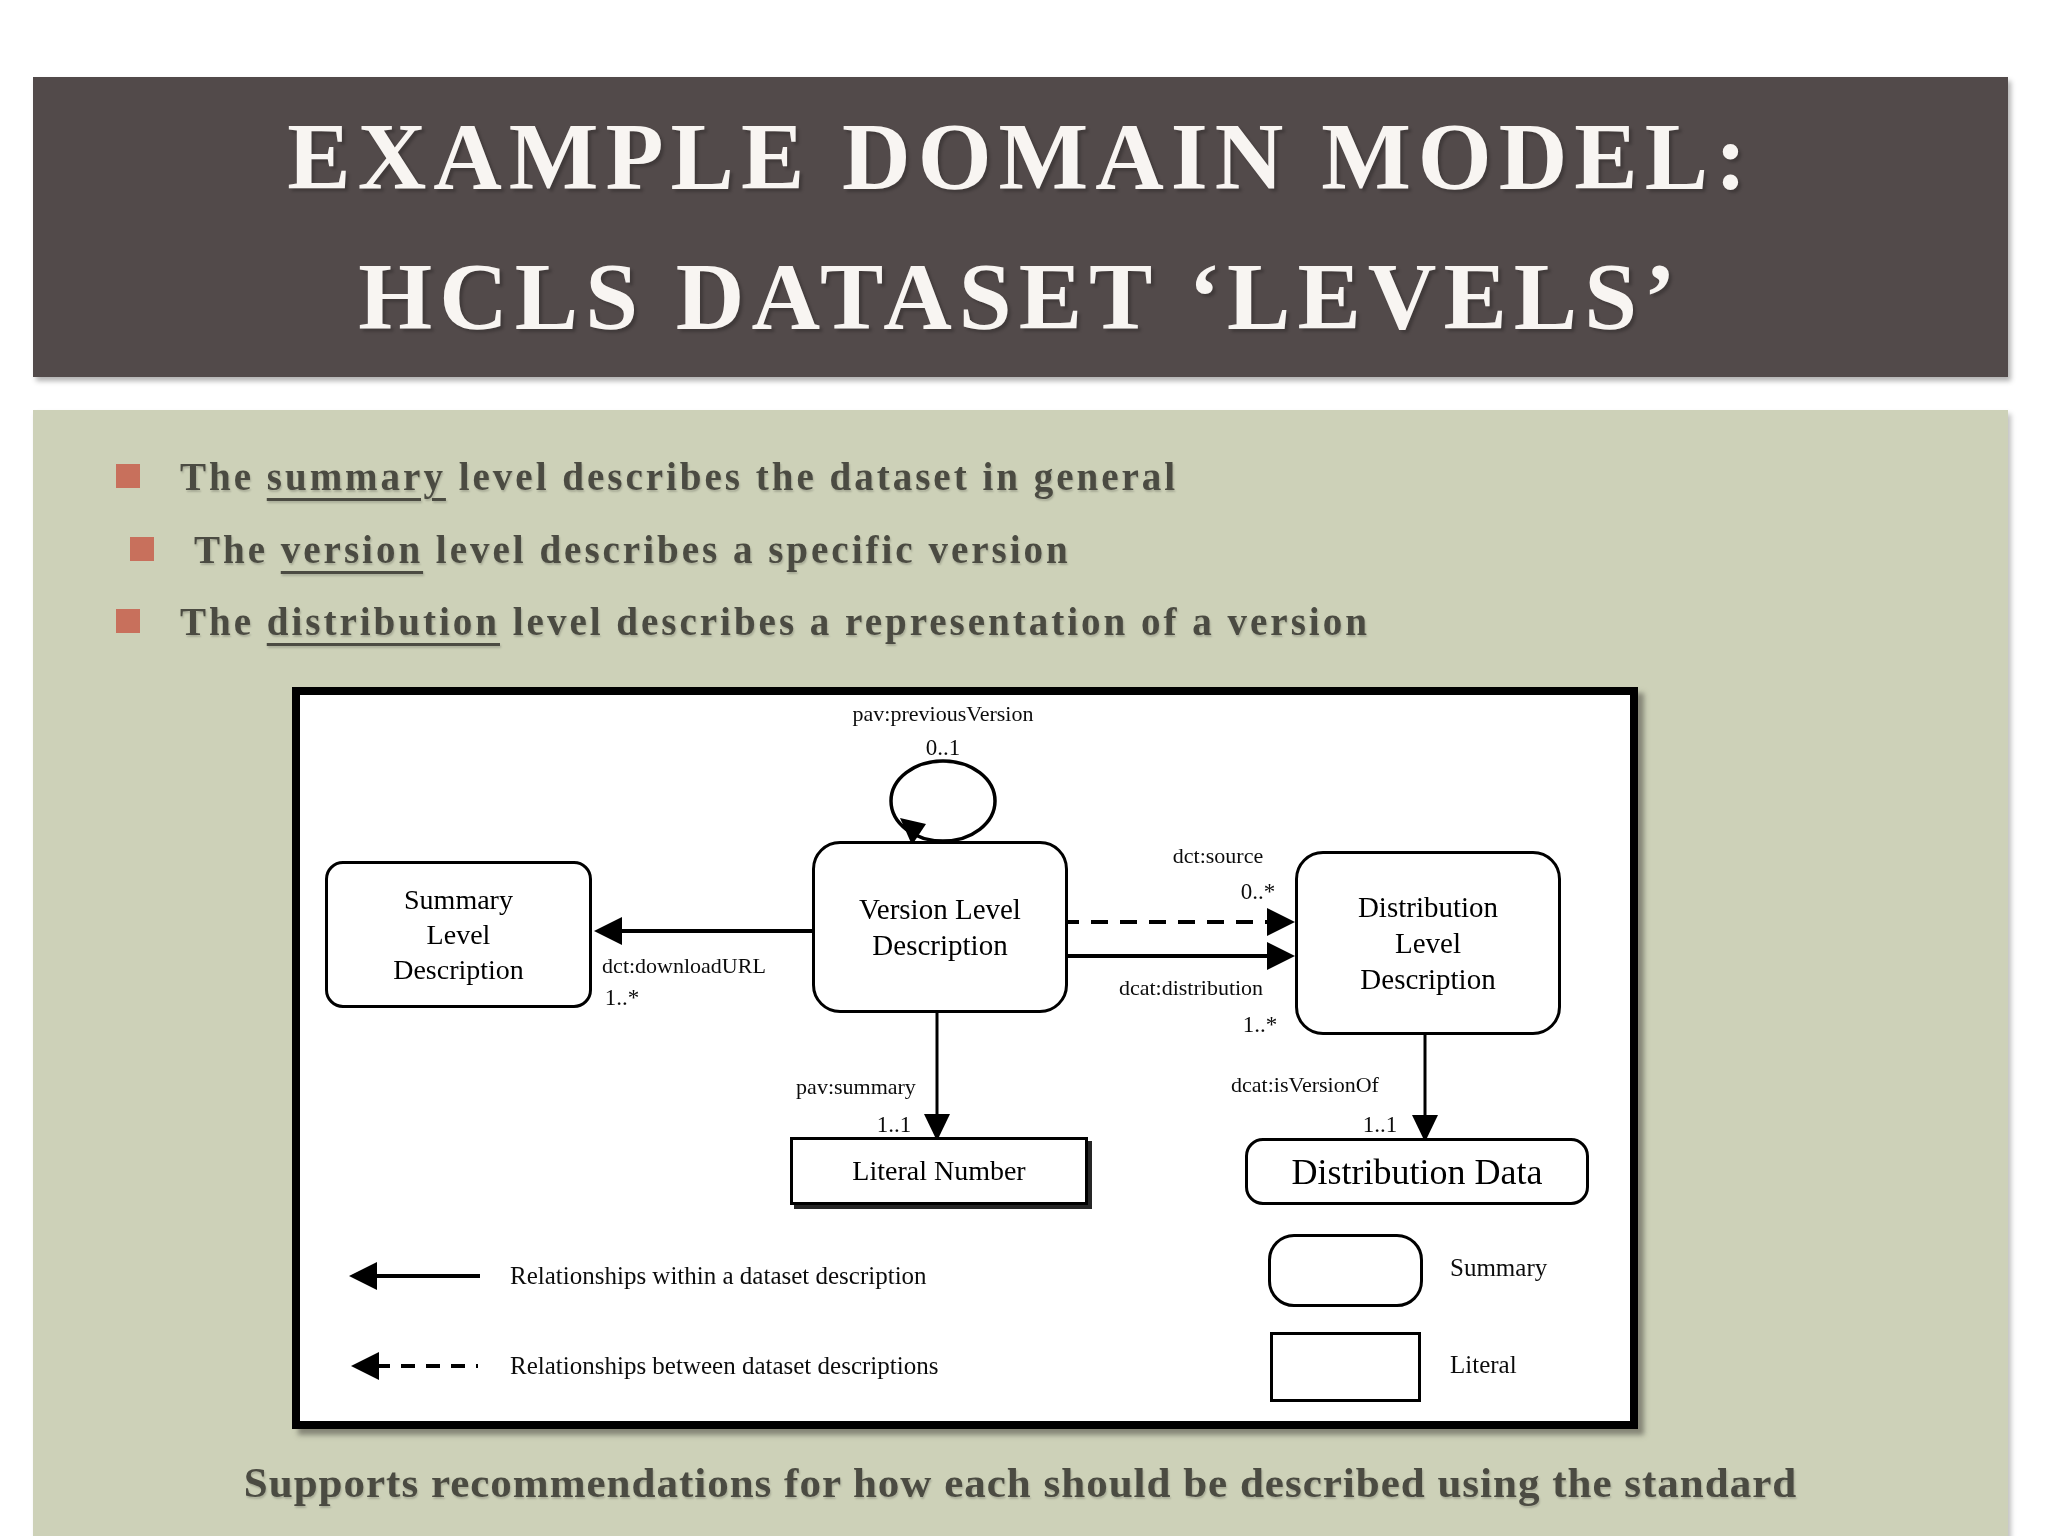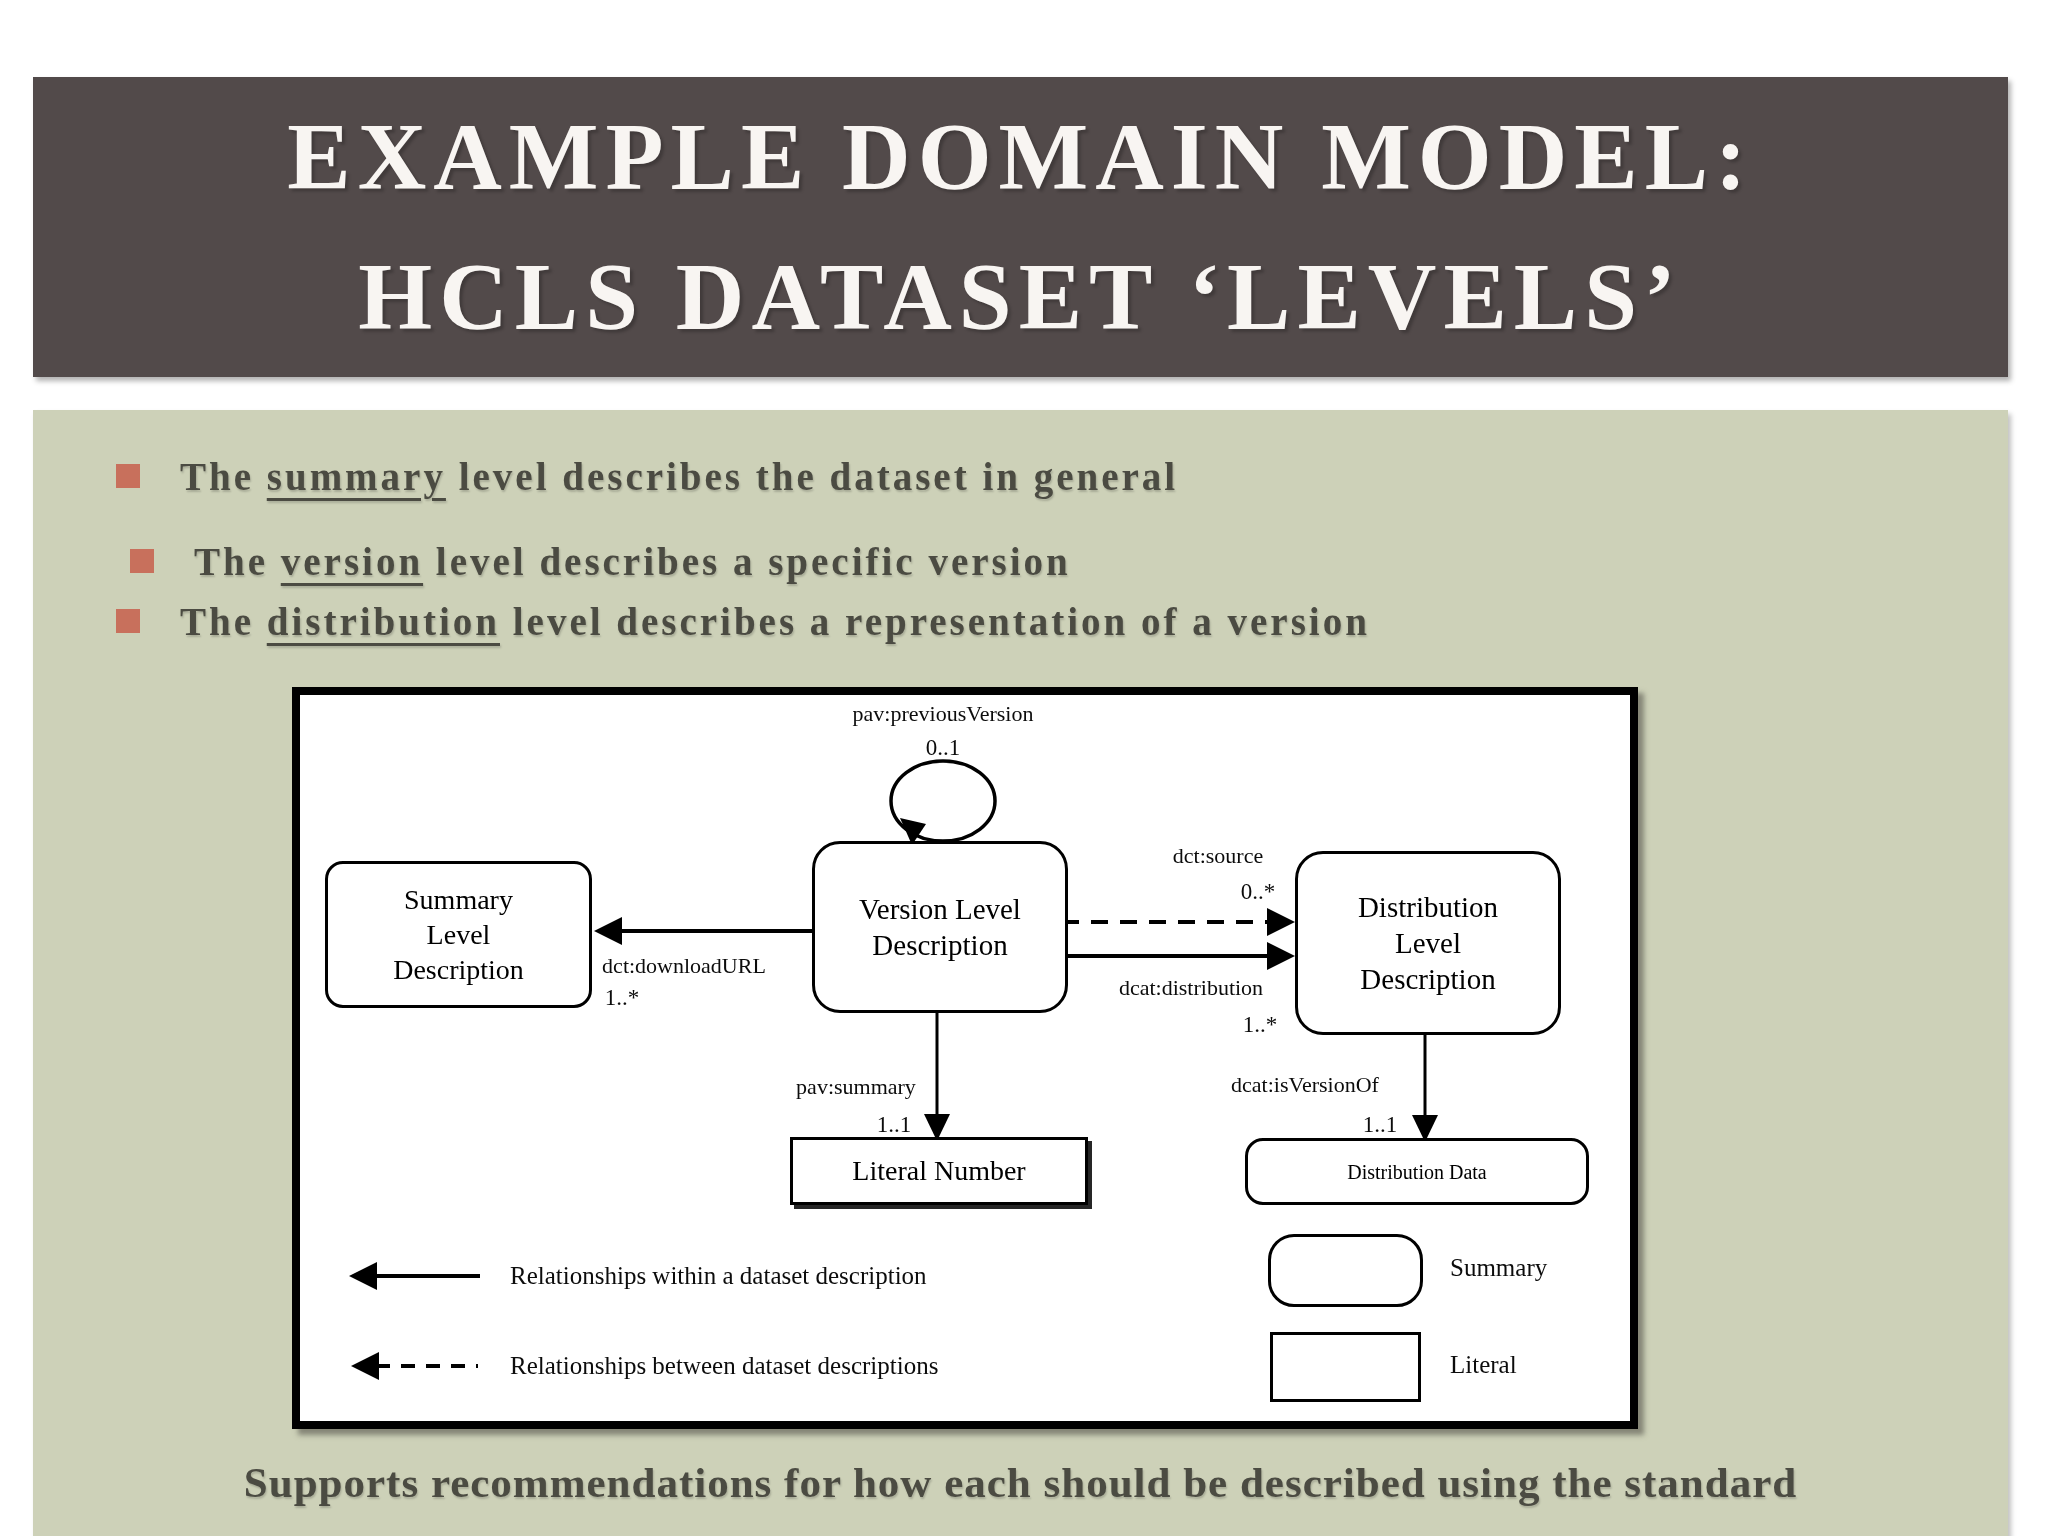--- a/index.html
+++ b/index.html
@@ -12,21 +12,21 @@
   .title{position:absolute;left:33px;top:43px;width:1975px;text-align:center;
          color:#f8f5f2;font-weight:bold;font-size:95px;line-height:140px;letter-spacing:7px;
          text-shadow:3px 3px 3px rgba(0,0,0,0.22);white-space:nowrap;}
 
   
   .panel{position:absolute;left:33px;top:366px;width:1975px;height:1130px;background:#cdd1b8;
          box-shadow:3px 4px 5px rgba(0,0,0,0.25);}
 
   .bullet-row{position:absolute;left:116px;height:58px;display:flex;align-items:center;gap:40px;}
   .bullet-row.r1{top:403px;}
-  .bullet-row.r2{top:488px;padding-left:14px;}
+  .bullet-row.r2{top:476px;padding-left:14px;}
   .bullet-row.r3{top:548px;}
   .bullet-marker{width:24px;height:24px;background:#c8705c;flex:0 0 auto;}
   .bullet-text{font-size:39px;font-weight:bold;color:#4b4b42;letter-spacing:3px;
                text-shadow:1px 2px 2px rgba(0,0,0,0.18);white-space:nowrap;}
   .bullet-text .u{text-decoration:underline;text-decoration-thickness:3px;text-underline-offset:8px;}
 
   .footer{position:absolute;left:33px;top:1414px;width:1975px;text-align:center;
           font-size:43px;font-weight:bold;color:#4b4b42;letter-spacing:1px;
           text-shadow:1px 2px 2px rgba(0,0,0,0.18);white-space:nowrap;}
 
@@ -36,21 +36,21 @@
   .diagram svg{position:absolute;left:0;top:0;width:1330px;height:726px;}
 
   .node{position:absolute;background:#ffffff;border:3px solid #000;display:flex;
         align-items:center;justify-content:center;text-align:center;color:#000;
         white-space:pre-line;font-size:29px;line-height:36px;}
   .node.summary{left:25px;top:166px;width:261px;height:141px;border-radius:18px;font-size:28px;line-height:35px;}
   .node.version{left:512px;top:146px;width:250px;height:166px;border-radius:28px;}
   .node.distribution{left:995px;top:156px;width:260px;height:178px;border-radius:28px;}
   .node.version-number{left:490px;top:442px;width:292px;height:62px;font-size:28px;
         box-shadow:4px 4px 0 rgba(0,0,0,0.85);}
-  .node.distribution-data{left:945px;top:443px;width:338px;height:61px;border-radius:18px;font-size:20px;}
+  .node.distribution-data{left:945px;top:443px;width:338px;height:61px;border-radius:18px;font-size:36px;}
 
   .elabel{position:absolute;transform:translate(-50%,-50%);font-size:22px;color:#0c0c0c;white-space:nowrap;}
   .card{font-size:23px;}
 
   .legend-label{position:absolute;transform:translateY(-50%);font-size:25px;color:#0c0c0c;white-space:nowrap;}
   .legend-swatch{position:absolute;background:#fff;border:3px solid #000;}
   .legend-swatch.resource{left:968px;top:539px;width:149px;height:67px;border-radius:26px;}
   .legend-swatch.literal{left:970px;top:637px;width:145px;height:64px;}
 </style>
 </head>

